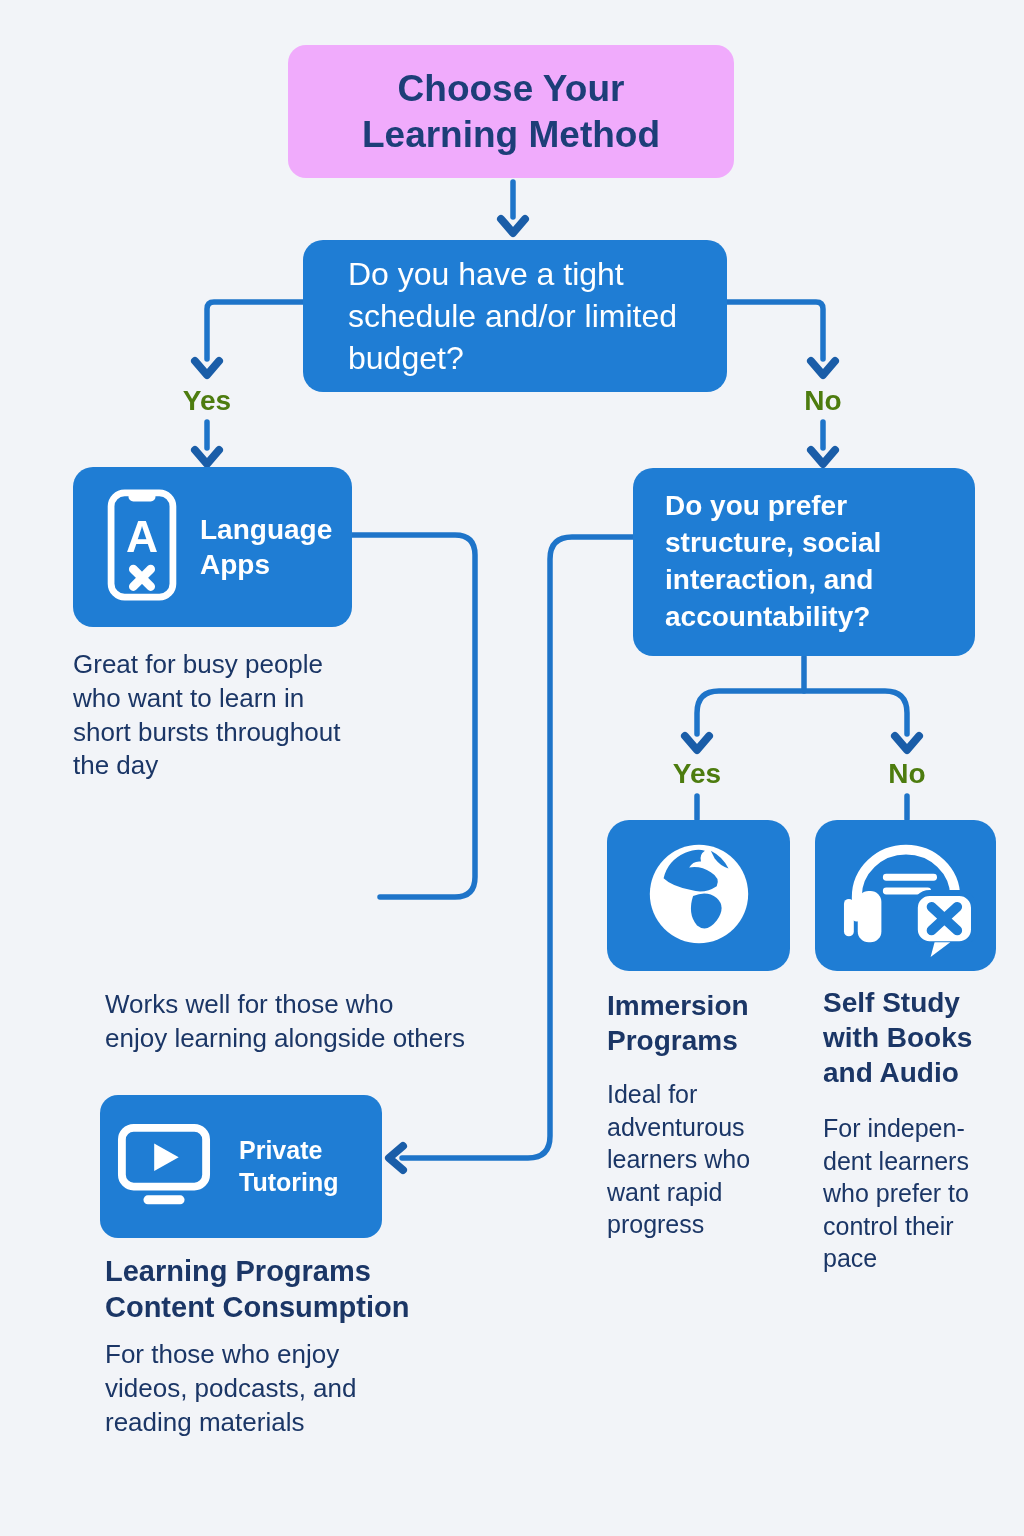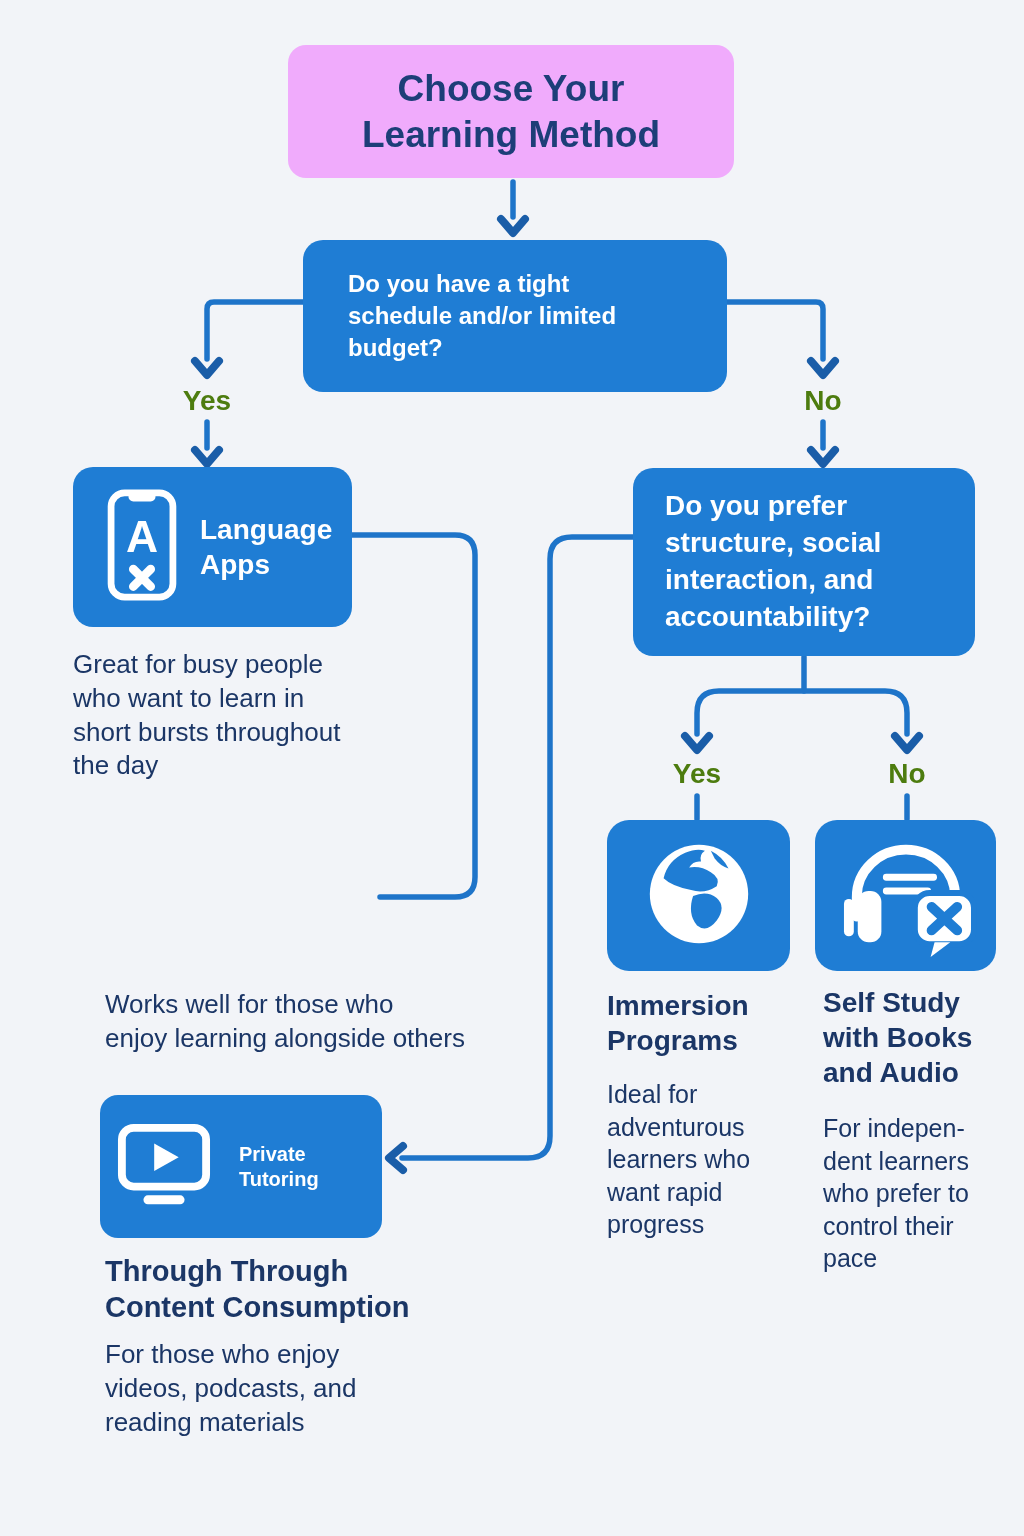--- a/index.html
+++ b/index.html
@@ -8,31 +8,31 @@
     font-family:"Liberation Sans",sans-serif;overflow:hidden;
   }
   #connectors{position:absolute;left:0;top:0;width:1024px;height:1536px;}
   .box{position:absolute;box-sizing:border-box;}
   .blue{background:#1f7dd4;border-radius:20px;color:#ffffff;}
   .yellow{background:#f0abfc;border-radius:18px;color:#1d3e78;}
   .pre{white-space:pre-line;}
   .title-box{left:288px;top:45px;width:446px;height:133px;display:flex;align-items:center;justify-content:center;}
   .title-text{font-size:37px;font-weight:700;text-align:center;line-height:1.22;}
   .d1{left:303px;top:240px;width:424px;height:152px;display:flex;align-items:center;}
-  .d1 .q{font-size:24px;font-weight:700;line-height:1.32;padding-left:45px;}
+  .d1 .q{font-size:32px;font-weight:400;line-height:1.32;padding-left:45px;}
   .d2{left:633px;top:468px;width:342px;height:188px;display:flex;align-items:center;}
   .d2 .q{font-size:28px;font-weight:700;line-height:1.32;padding-left:32px;}
   .yn{position:absolute;transform:translate(-50%,-50%);font-size:28px;font-weight:700;color:#4d7c0f;}
   .node{display:flex;align-items:center;}
   .lang-box{left:73px;top:467px;width:279px;height:160px;}
   .class-box{left:100px;top:822px;width:277px;height:146px;border-radius:18px;}
   .tutor-box{left:100px;top:1095px;width:282px;height:143px;border-radius:18px;}
   .node-label{font-size:28px;font-weight:700;line-height:1.25;}
   .class-box .node-label{font-size:24px;}
-  .tutor-box .node-label{font-size:20px;}
+  .tutor-box .node-label{font-size:25px;}
   .icon{flex:0 0 auto;}
   .desc{position:absolute;font-size:26px;line-height:1.3;color:#1b3666;}
   .heading{position:absolute;font-size:28px;font-weight:700;line-height:1.25;color:#1b3666;}
   .small{font-size:25px;}
   .bottom-heading{font-size:29px;}
   .icon-box{position:absolute;background:#1f7dd4;border-radius:22px;display:flex;align-items:center;justify-content:center;}
   .imm-box{left:607px;top:820px;width:183px;height:151px;}
   .self-box{left:815px;top:820px;width:181px;height:151px;}
 </style>
 </head>
@@ -103,21 +103,21 @@
     <span class="icon" style="margin-left:17px;">
       <svg width="94" height="88" viewBox="0 0 96 86">
         <rect x="5" y="5" width="86" height="60" rx="12" stroke="#ffffff" stroke-width="8" fill="none"></rect>
         <polygon points="38,21 38,49 63,35" fill="#ffffff"></polygon>
         <rect x="27" y="74" width="42" height="9" rx="4.5" fill="#ffffff"></rect>
       </svg>
     </span>
     <div class="node-label pre" style="margin-left:28px;">Private
 Tutoring</div>
   </div>
-  <div class="heading pre bottom-heading" style="left:105px;top:1253px;width:380px;">Through Through
+  <div class="heading pre bottom-heading" style="left:105px;top:1253px;width:380px;">Learning Programs
 Content Consumption</div>
   <div class="desc pre" style="left:105px;top:1338px;width:340px;">For those who enjoy
 videos, podcasts, and
 reading materials</div>
 
   <div class="box blue d2">
     <div class="q pre">Do you prefer
 structure, social
 interaction, and
 accountability?</div>

